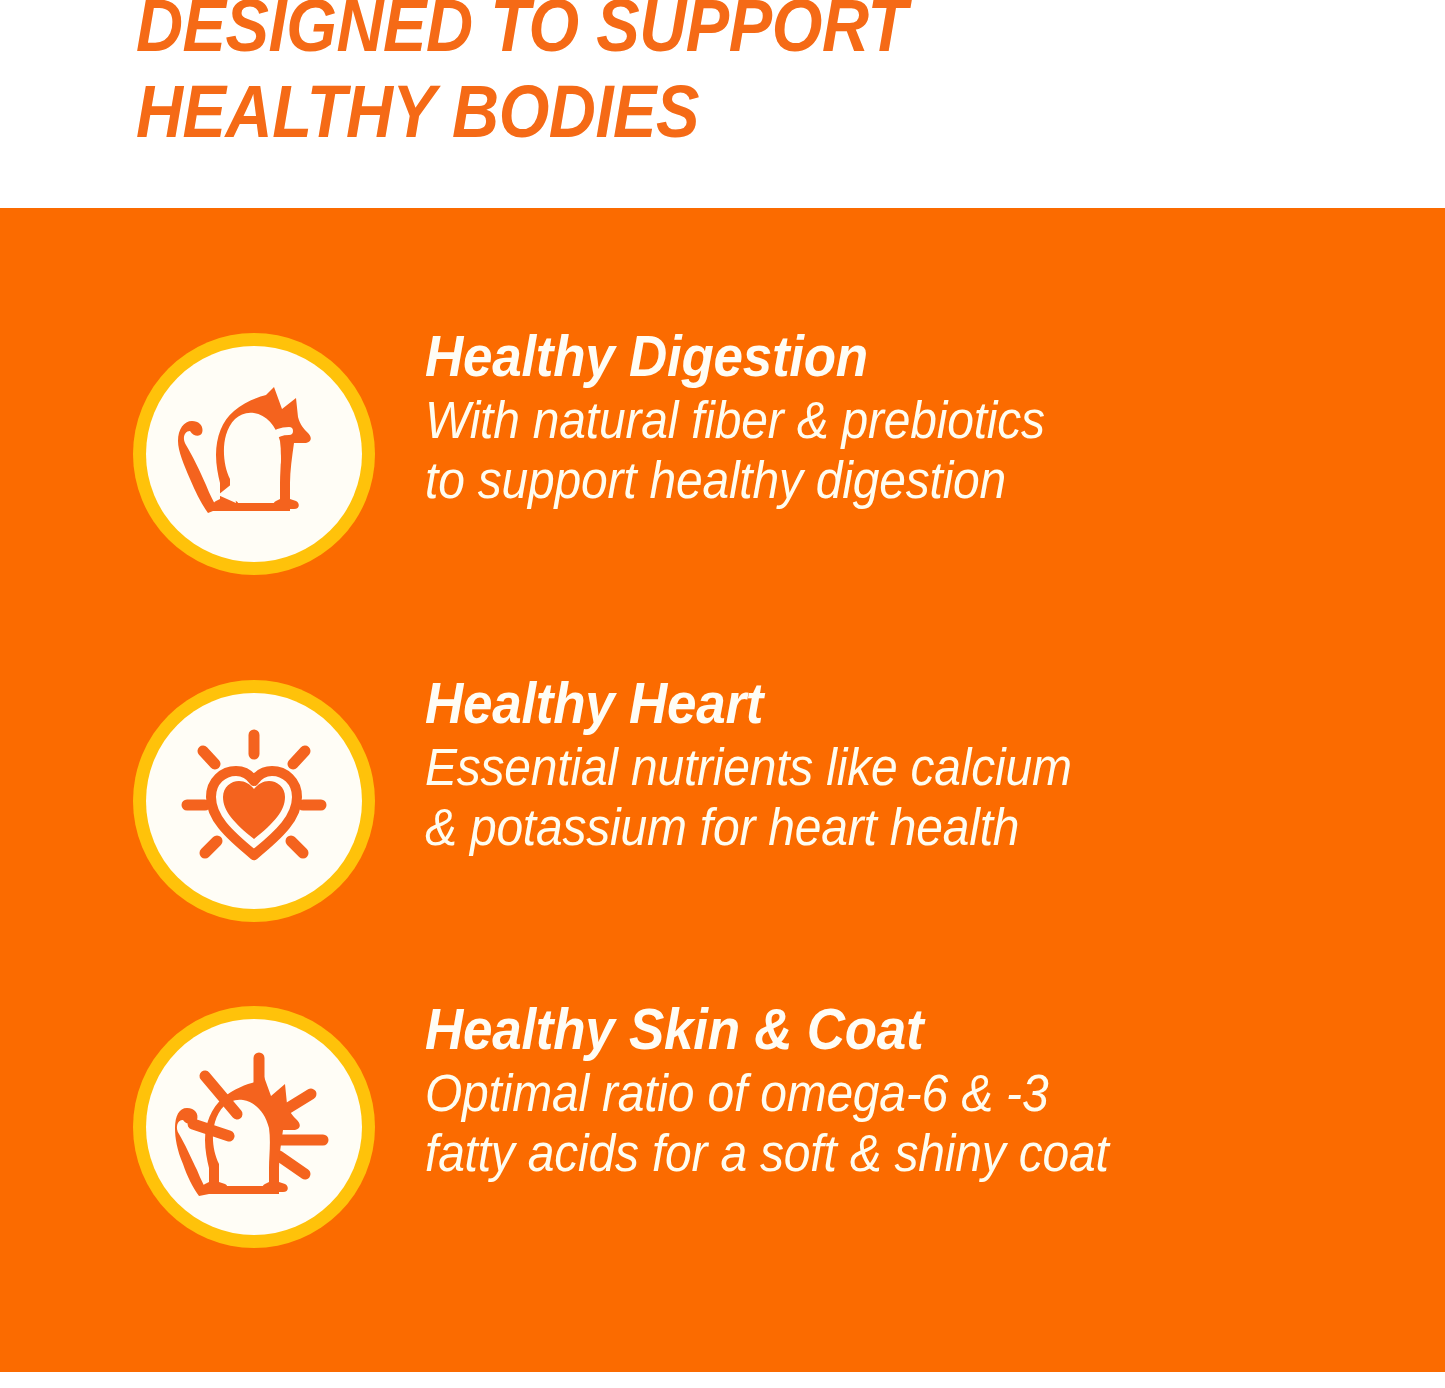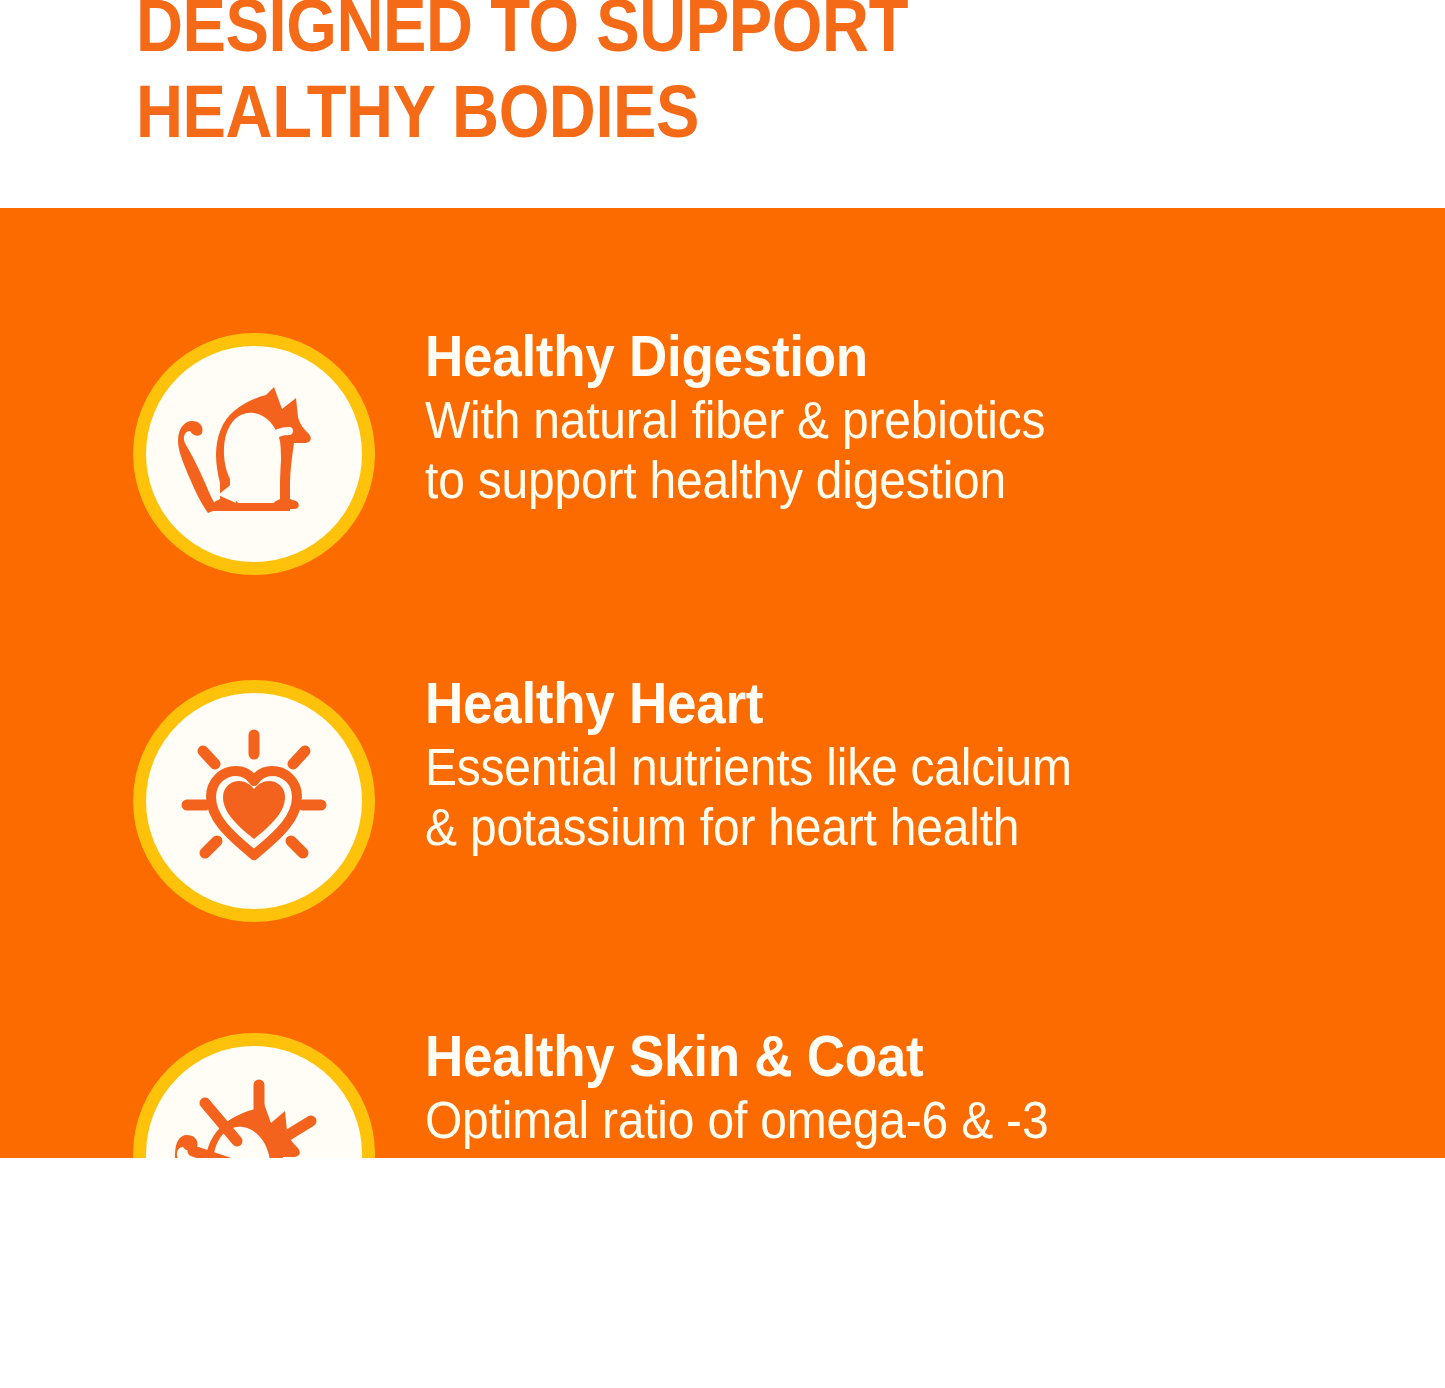--- a/index.html
+++ b/index.html
@@ -5,23 +5,24 @@
 <style>
   * { margin:0; padding:0; box-sizing:border-box; }
   html, body {
     width:1445px; height:1388px;
     background:#ffffff;
     font-family:"Liberation Sans", sans-serif;
     overflow:hidden;
   }
   #page {
     position:relative;
-    width:1445px; height:1158px;
+    width:1445px; height:1372px;
     background:#ffffff;
     overflow:hidden;
+    font-style:italic;
   }
 
   
   #header-band {
     position:absolute;
     left:0; top:0;
     width:1445px; height:208px;
     background:#ffffff;
     overflow:hidden;
   }
@@ -51,21 +52,21 @@
 
   
   .feature-row {
     position:absolute;
     left:0;
     width:1445px;
     height:300px;
   }
   #feature-row-0 { top:117px; }
   #feature-row-1 { top:450px;margin-top:14px; }
-  #feature-row-2 { top:790px;margin-top:27px; }
+  #feature-row-2 { top:790px; }
 
   .badge {
     position:absolute;
     left:133px; top:8px;
     width:242px; height:242px;
     border-radius:50%;
     background:#FFC20A;
     display:flex;
     align-items:center;
     justify-content:center;

